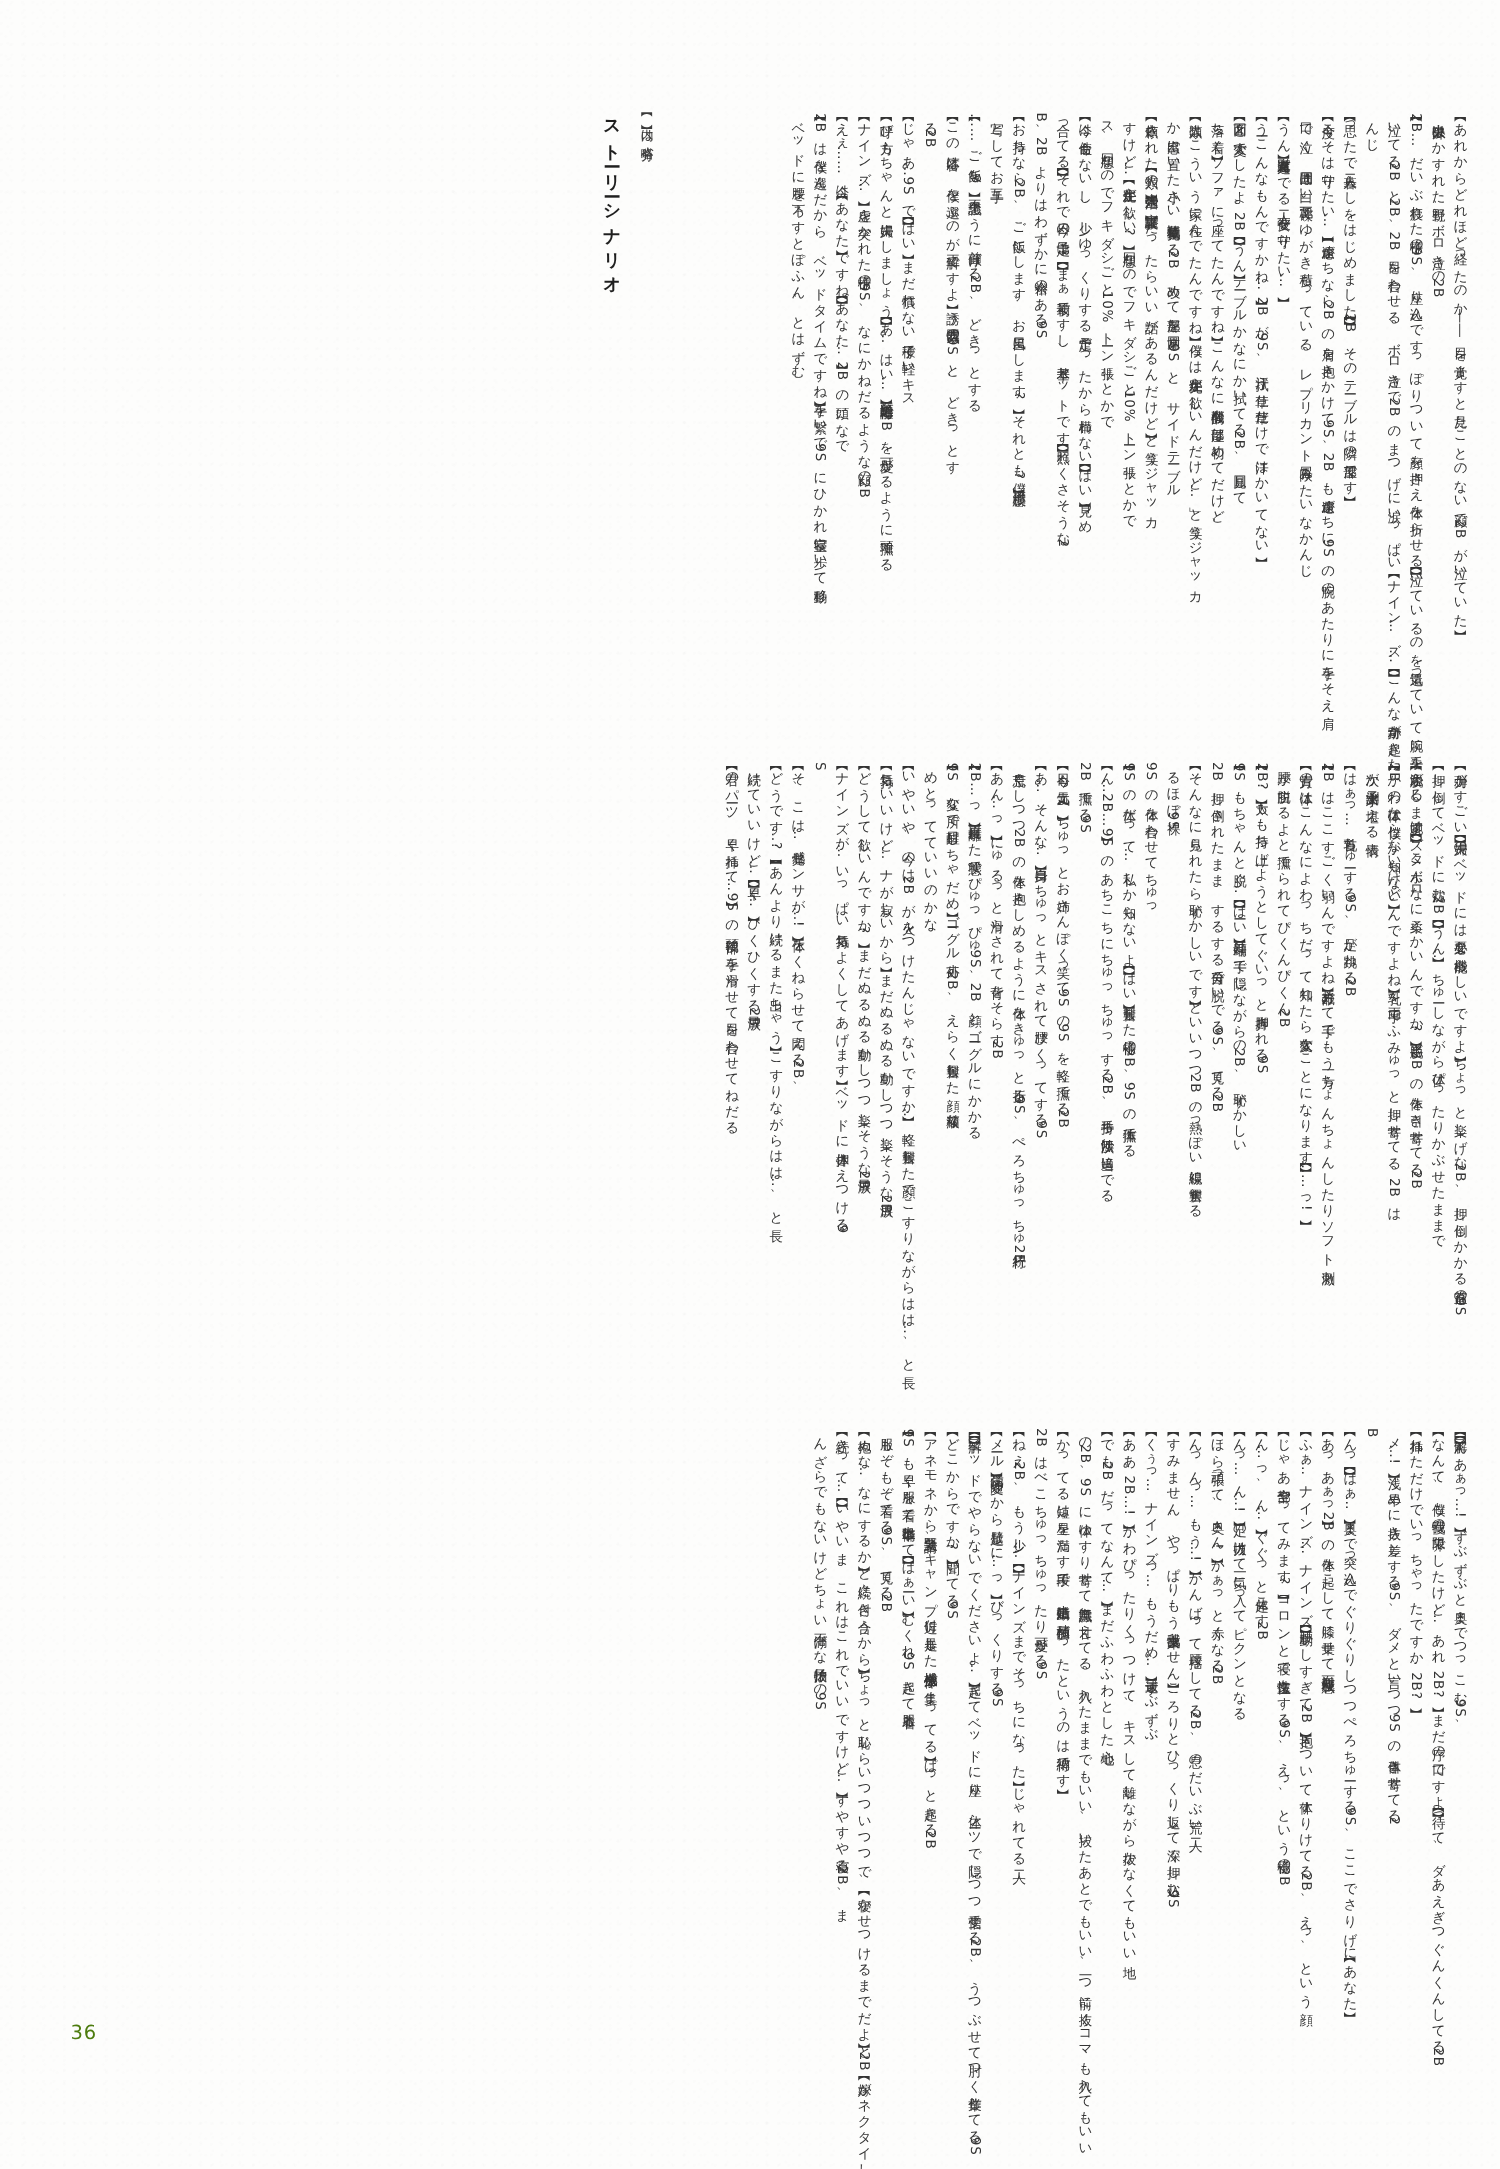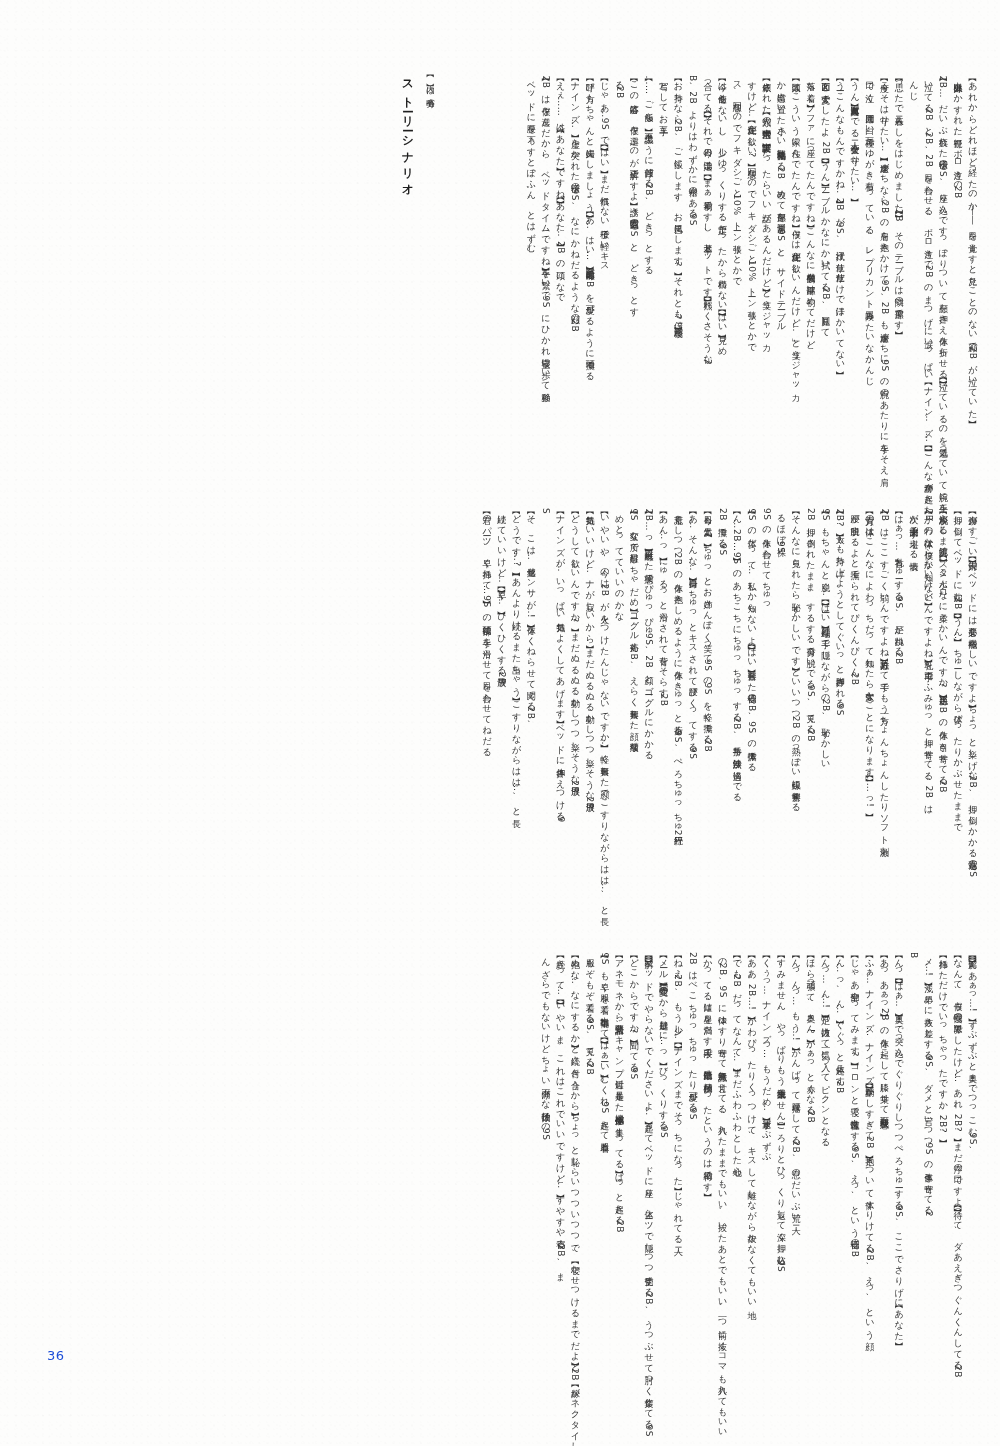--- a/index.html
+++ b/index.html
@@ -108,21 +108,21 @@
     height: 375px;
   }
   #block-bot .vline { font-size: 9px; height: 372px; }
 
   .page-number {
     position: absolute;
     left: 47px;
     top: 1348px;
     font-family: "DejaVu Sans", sans-serif;
     font-size: 13px;
-    color: #1d4ed8;
+    color: #4d7c0f;
     letter-spacing: 0.5px;
   }
 </style>
 </head>
 <body>
 
 <div class="page">
   <div class="grain"></div>
 
   <div class="heading">ストーリーシナリオ</div>

